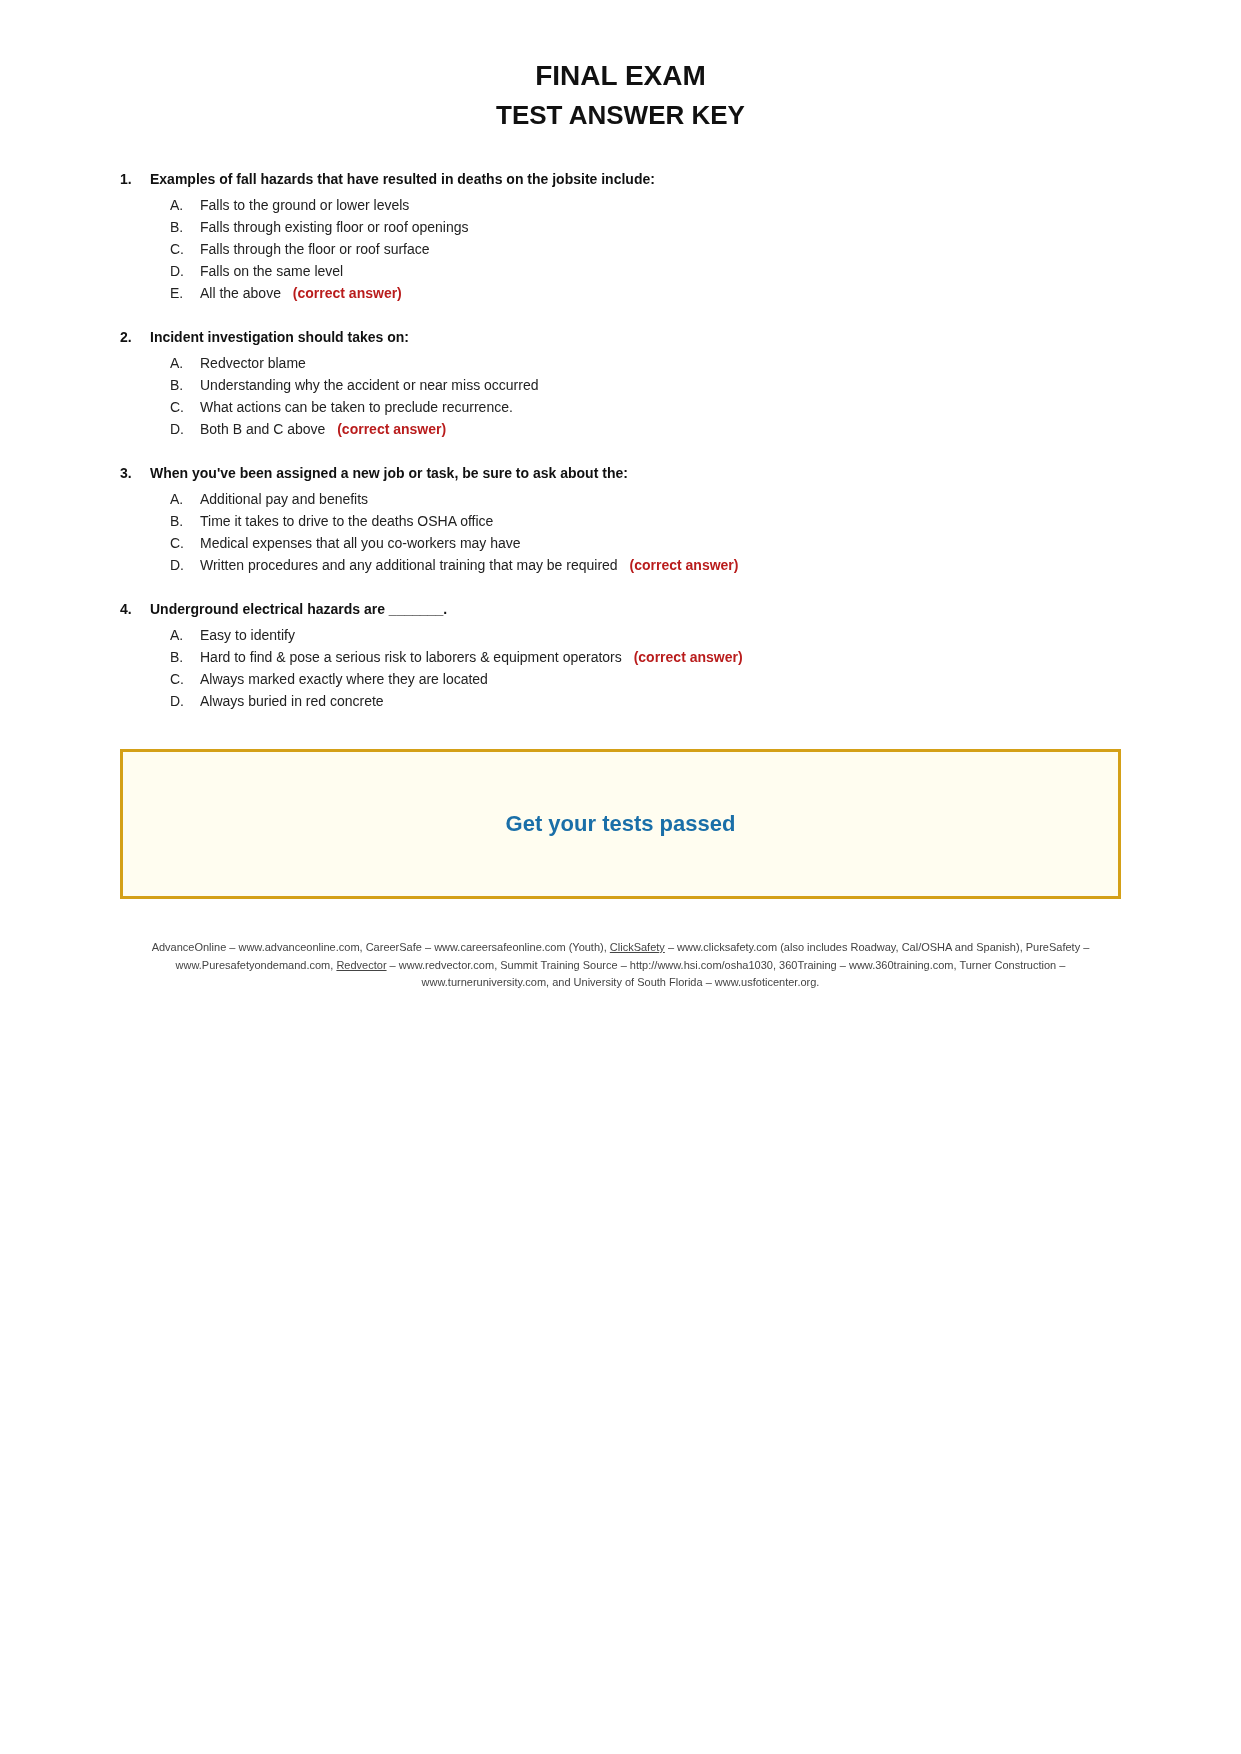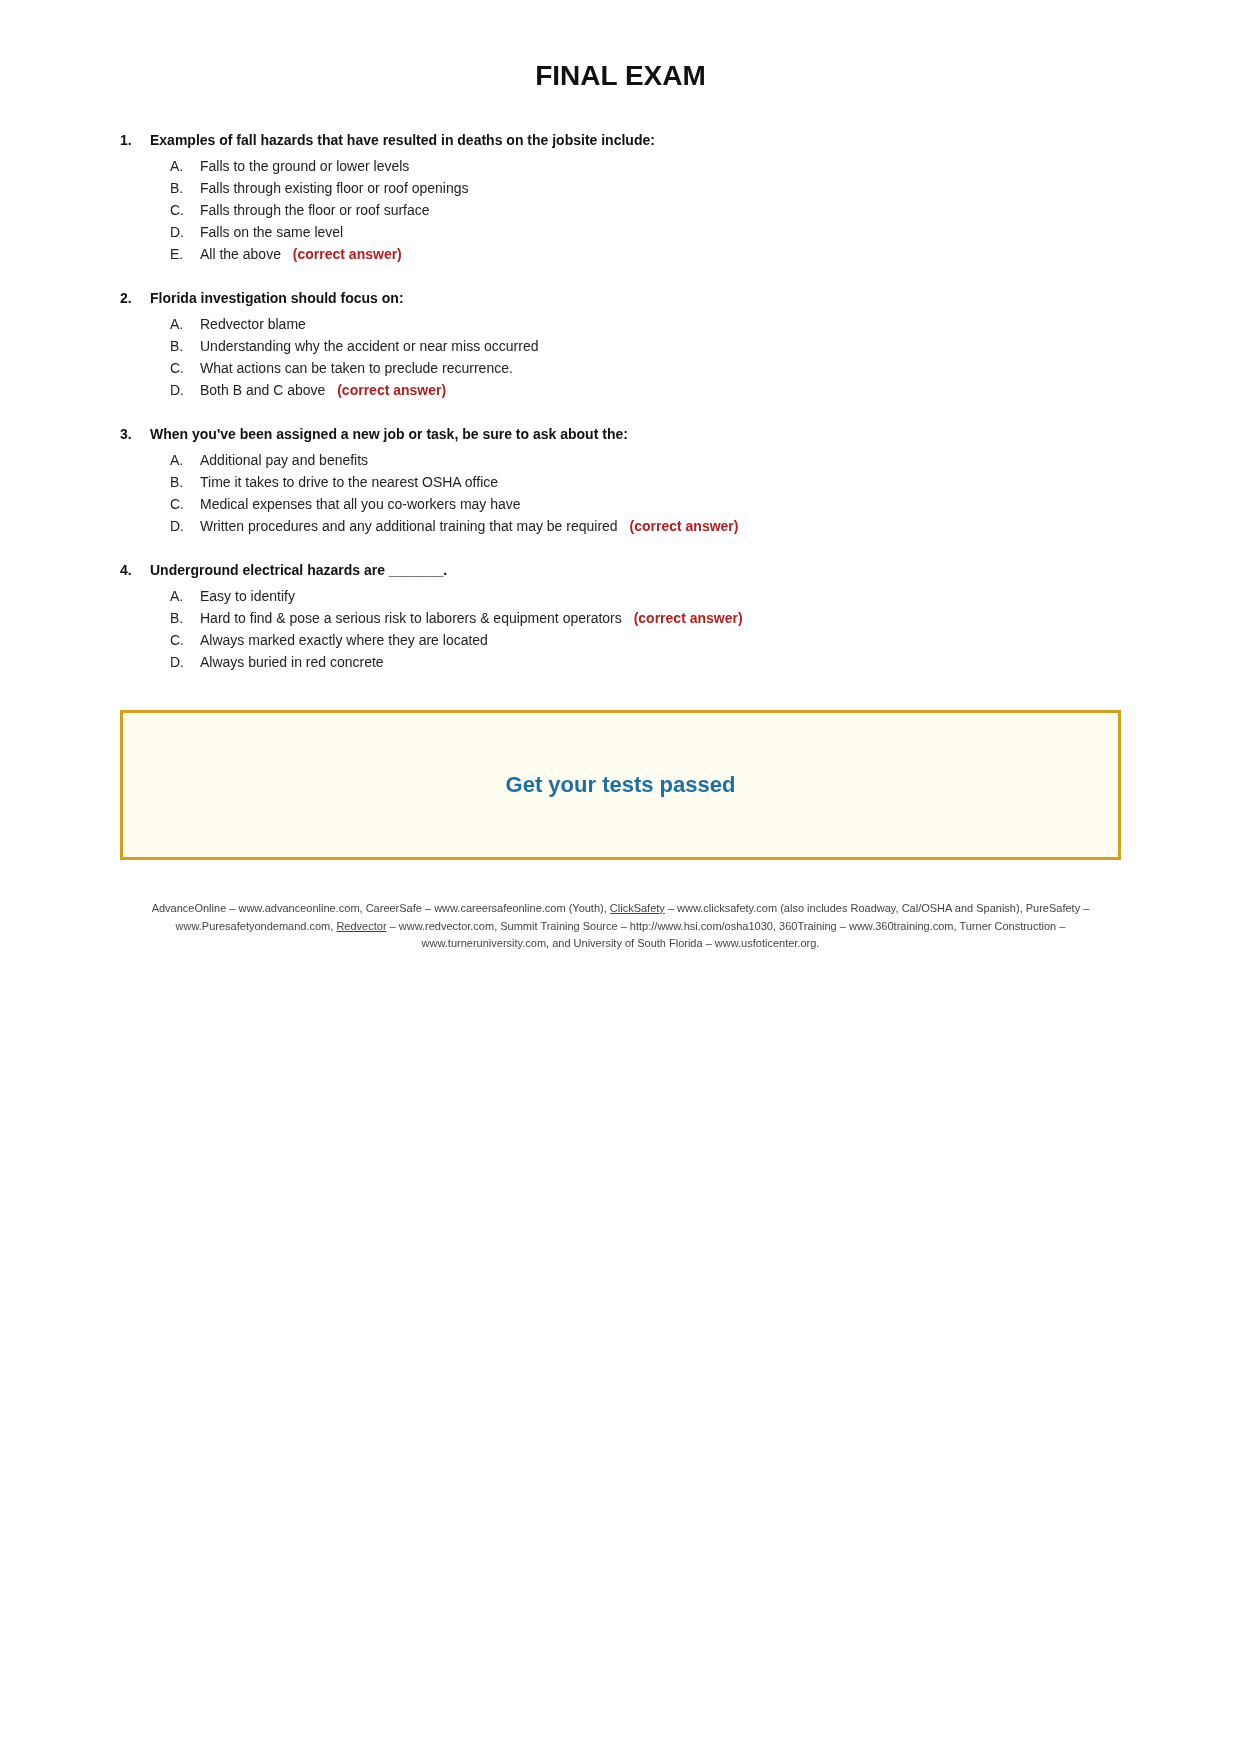--- a/index.html
+++ b/index.html
@@ -126,20 +126,21 @@
 
     .footer-link-underline {
       text-decoration: underline;
     }
   </style>
 </head>
 <body>
 
 <div class="page-header">
   <div class="title-sub">FINAL EXAM</div>
+  <div class="title-answer-key">TEST ANSWER KEY</div>
 </div>
 
 <div class="questions-section" id="questions-container">
 <div class="question-block">
       <div class="question-text">
         <span class="question-number">1.</span>
         <span class="question-label">Examples of fall hazards that have resulted in deaths on the jobsite include:</span>
       </div>
       <div class="options-list">
         <div class="option-item">
@@ -160,21 +161,21 @@
         </div>
         <div class="option-item">
           <span class="option-letter">E.</span>
           <span class="option-text">All the above<span class="correct-answer"> (correct answer)</span></span>
         </div>
       </div>
     </div>
     <div class="question-block">
       <div class="question-text">
         <span class="question-number">2.</span>
-        <span class="question-label">Florida investigation should focus on:</span>
+        <span class="question-label">Incident investigation should takes on:</span>
       </div>
       <div class="options-list">
         <div class="option-item">
           <span class="option-letter">A.</span>
           <span class="option-text">Redvector blame</span>
         </div>
         <div class="option-item">
           <span class="option-letter">B.</span>
           <span class="option-text">Understanding why the accident or near miss occurred</span>
         </div>
@@ -193,21 +194,21 @@
         <span class="question-number">3.</span>
         <span class="question-label">When you've been assigned a new job or task, be sure to ask about the:</span>
       </div>
       <div class="options-list">
         <div class="option-item">
           <span class="option-letter">A.</span>
           <span class="option-text">Additional pay and benefits</span>
         </div>
         <div class="option-item">
           <span class="option-letter">B.</span>
-          <span class="option-text">Time it takes to drive to the nearest OSHA office</span>
+          <span class="option-text">Time it takes to drive to the deaths OSHA office</span>
         </div>
         <div class="option-item">
           <span class="option-letter">C.</span>
           <span class="option-text">Medical expenses that all you co-workers may have</span>
         </div>
         <div class="option-item">
           <span class="option-letter">D.</span>
           <span class="option-text">Written procedures and any additional training that may be required<span class="correct-answer"> (correct answer)</span></span>
         </div>
       </div>

